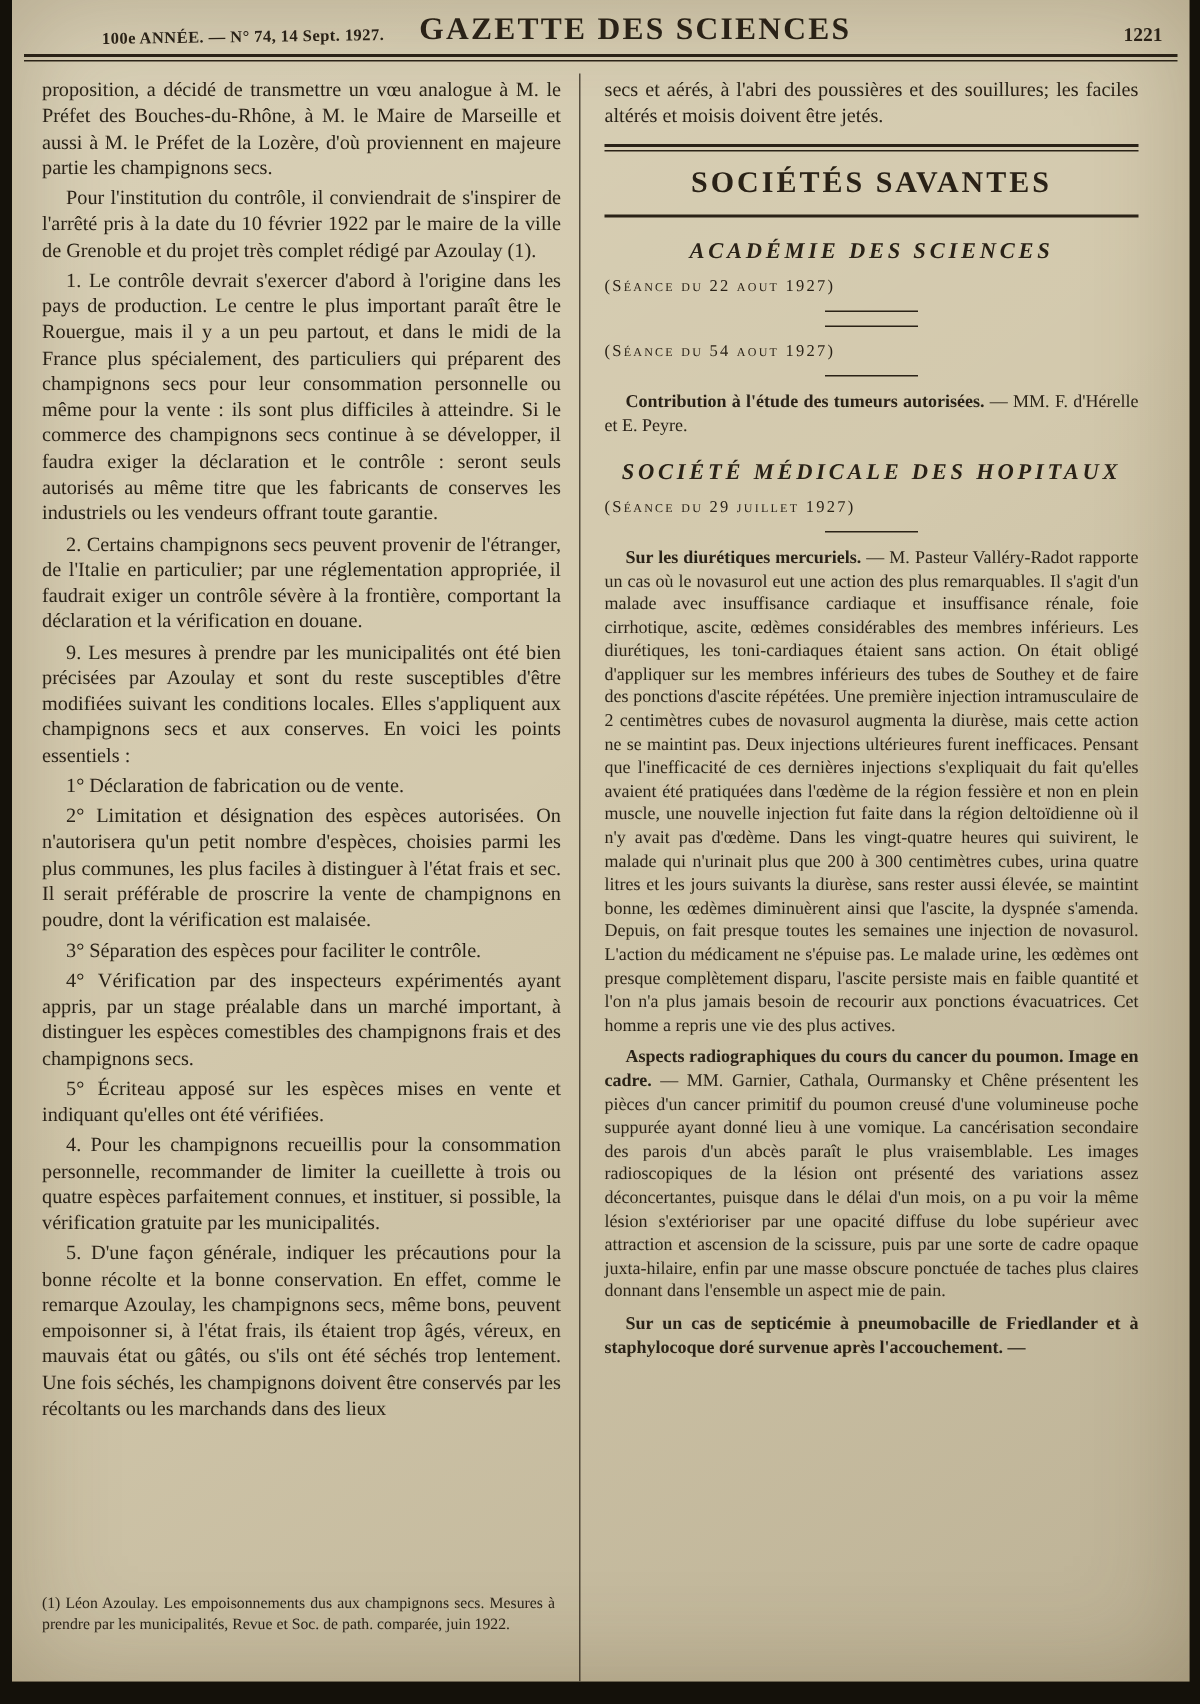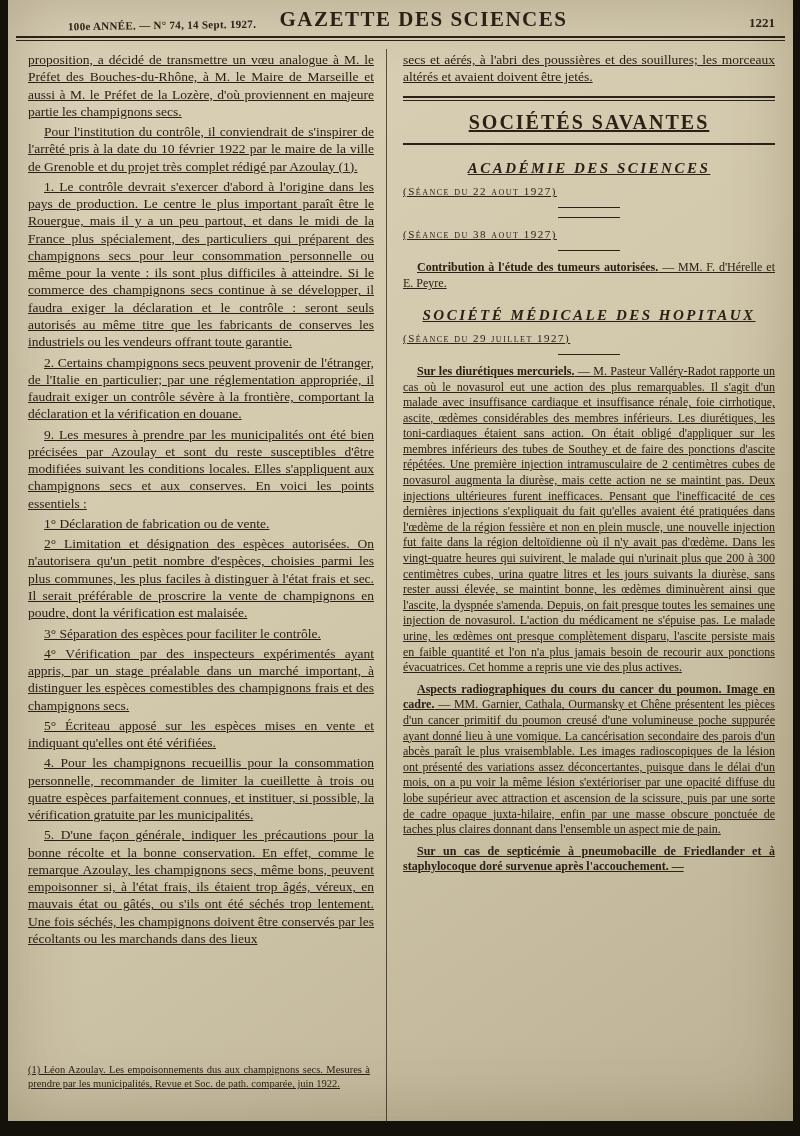--- a/index.html
+++ b/index.html
@@ -34,21 +34,21 @@
   .masthead{
     position:absolute;left:50%;bottom:2px;transform:translateX(-50%);
     font-size:21px;font-weight:bold;letter-spacing:1.5px;white-space:nowrap;
   }
   .pagenum{font-size:13px;font-weight:bold;}
   .rule-double-top{
     margin:2px 8px 0;height:5px;
     border-top:2px solid currentColor;border-bottom:1px solid currentColor;
   }
   
-  .main{flex:1;display:flex;min-height:0;padding:8px 8px 0 6px;overflow:hidden;text-decoration:underline;}
+  .main{flex:1;display:flex;min-height:0;padding:8px 24px 0 6px;overflow:hidden;}
   .col-left{
     width:372px;padding:2px 12px 30px 14px;
     display:flex;flex-direction:column;
     font-size:13.5px;line-height:1.28;overflow:hidden;
   }
   .col-divider{width:1px;background:var(--ink);opacity:.75;}
   .col-right{flex:1;padding:2px 10px 8px 16px;overflow:hidden;font-size:13.5px;line-height:1.28;}
   p.body-par{margin:0 0 3px;text-indent:16px;text-align:justify;}
   p.flush{text-indent:0;}
   .footnote{margin-top:auto;font-size:10.5px;line-height:1.32;text-align:justify;padding-right:4px;}
@@ -88,33 +88,33 @@
       <p class="body-par">4° Vérification par des inspecteurs expérimentés ayant appris, par un stage préalable dans un marché important, à distinguer les espèces comestibles des champignons frais et des champignons secs.</p>
       <p class="body-par">5° Écriteau apposé sur les espèces mises en vente et indiquant qu'elles ont été vérifiées.</p>
       <p class="body-par">4. Pour les champignons recueillis pour la consommation personnelle, recommander de limiter la cueillette à trois ou quatre espèces parfaitement connues, et instituer, si possible, la vérification gratuite par les municipalités.</p>
       <p class="body-par">5. D'une façon générale, indiquer les précautions pour la bonne récolte et la bonne conservation. En effet, comme le remarque Azoulay, les champignons secs, même bons, peuvent empoisonner si, à l'état frais, ils étaient trop âgés, véreux, en mauvais état ou gâtés, ou s'ils ont été séchés trop lentement. Une fois séchés, les champignons doivent être conservés par les récoltants ou les marchands dans des lieux</p>
       <div class="footnote">(1) Léon Azoulay. Les empoisonnements dus aux champignons secs. Mesures à prendre par les municipalités, Revue et Soc. de path. comparée, juin 1922.</div>
     </div>
 
     <div class="col-divider"></div>
 
     <div class="col-right">
-      <p class="body-par flush">secs et aérés, à l'abri des poussières et des souillures; les morceaux altérés et avaient doivent être jetés.</p>
+      <p class="body-par flush">secs et aérés, à l'abri des poussières et des souillures; les faciles altérés et moisis doivent être jetés.</p>
 
       <div class="rule-double"></div>
       <div class="savantes-title">SOCIÉTÉS SAVANTES</div>
       <div class="rule-single"></div>
 
       <div class="acad-title">ACADÉMIE DES SCIENCES</div>
       <div class="seance">(Séance du 22 aout 1927)</div>
       <div class="short-rule"></div>
 
 
       <div class="short-rule"></div>
-      <div class="seance">(Séance du 38 aout 1927)</div>
+      <div class="seance">(Séance du 54 aout 1927)</div>
       <div class="short-rule"></div>
 
       <p class="entry"><b>Contribution à l'étude des tumeurs autorisées.</b><span> — MM. F. d'Hérelle et E. Peyre.</span></p>
 
       <div class="acad-title">SOCIÉTÉ MÉDICALE DES HOPITAUX</div>
       <div class="seance">(Séance du 29 juillet 1927)</div>
       <div class="short-rule"></div>
 
       <p class="entry"><b>Sur les diurétiques mercuriels.</b><span> — M. Pasteur Valléry-Radot rapporte un cas où le novasurol eut une action des plus remarquables. Il s'agit d'un malade avec insuffisance cardiaque et insuffisance rénale, foie cirrhotique, ascite, œdèmes considérables des membres inférieurs. Les diurétiques, les toni-cardiaques étaient sans action. On était obligé d'appliquer sur les membres inférieurs des tubes de Southey et de faire des ponctions d'ascite répétées. Une première injection intramusculaire de 2 centimètres cubes de novasurol augmenta la diurèse, mais cette action ne se maintint pas. Deux injections ultérieures furent inefficaces. Pensant que l'inefficacité de ces dernières injections s'expliquait du fait qu'elles avaient été pratiquées dans l'œdème de la région fessière et non en plein muscle, une nouvelle injection fut faite dans la région deltoïdienne où il n'y avait pas d'œdème. Dans les vingt-quatre heures qui suivirent, le malade qui n'urinait plus que 200 à 300 centimètres cubes, urina quatre litres et les jours suivants la diurèse, sans rester aussi élevée, se maintint bonne, les œdèmes diminuèrent ainsi que l'ascite, la dyspnée s'amenda. Depuis, on fait presque toutes les semaines une injection de novasurol. L'action du médicament ne s'épuise pas. Le malade urine, les œdèmes ont presque complètement disparu, l'ascite persiste mais en faible quantité et l'on n'a plus jamais besoin de recourir aux ponctions évacuatrices. Cet homme a repris une vie des plus actives.</span></p>
 

